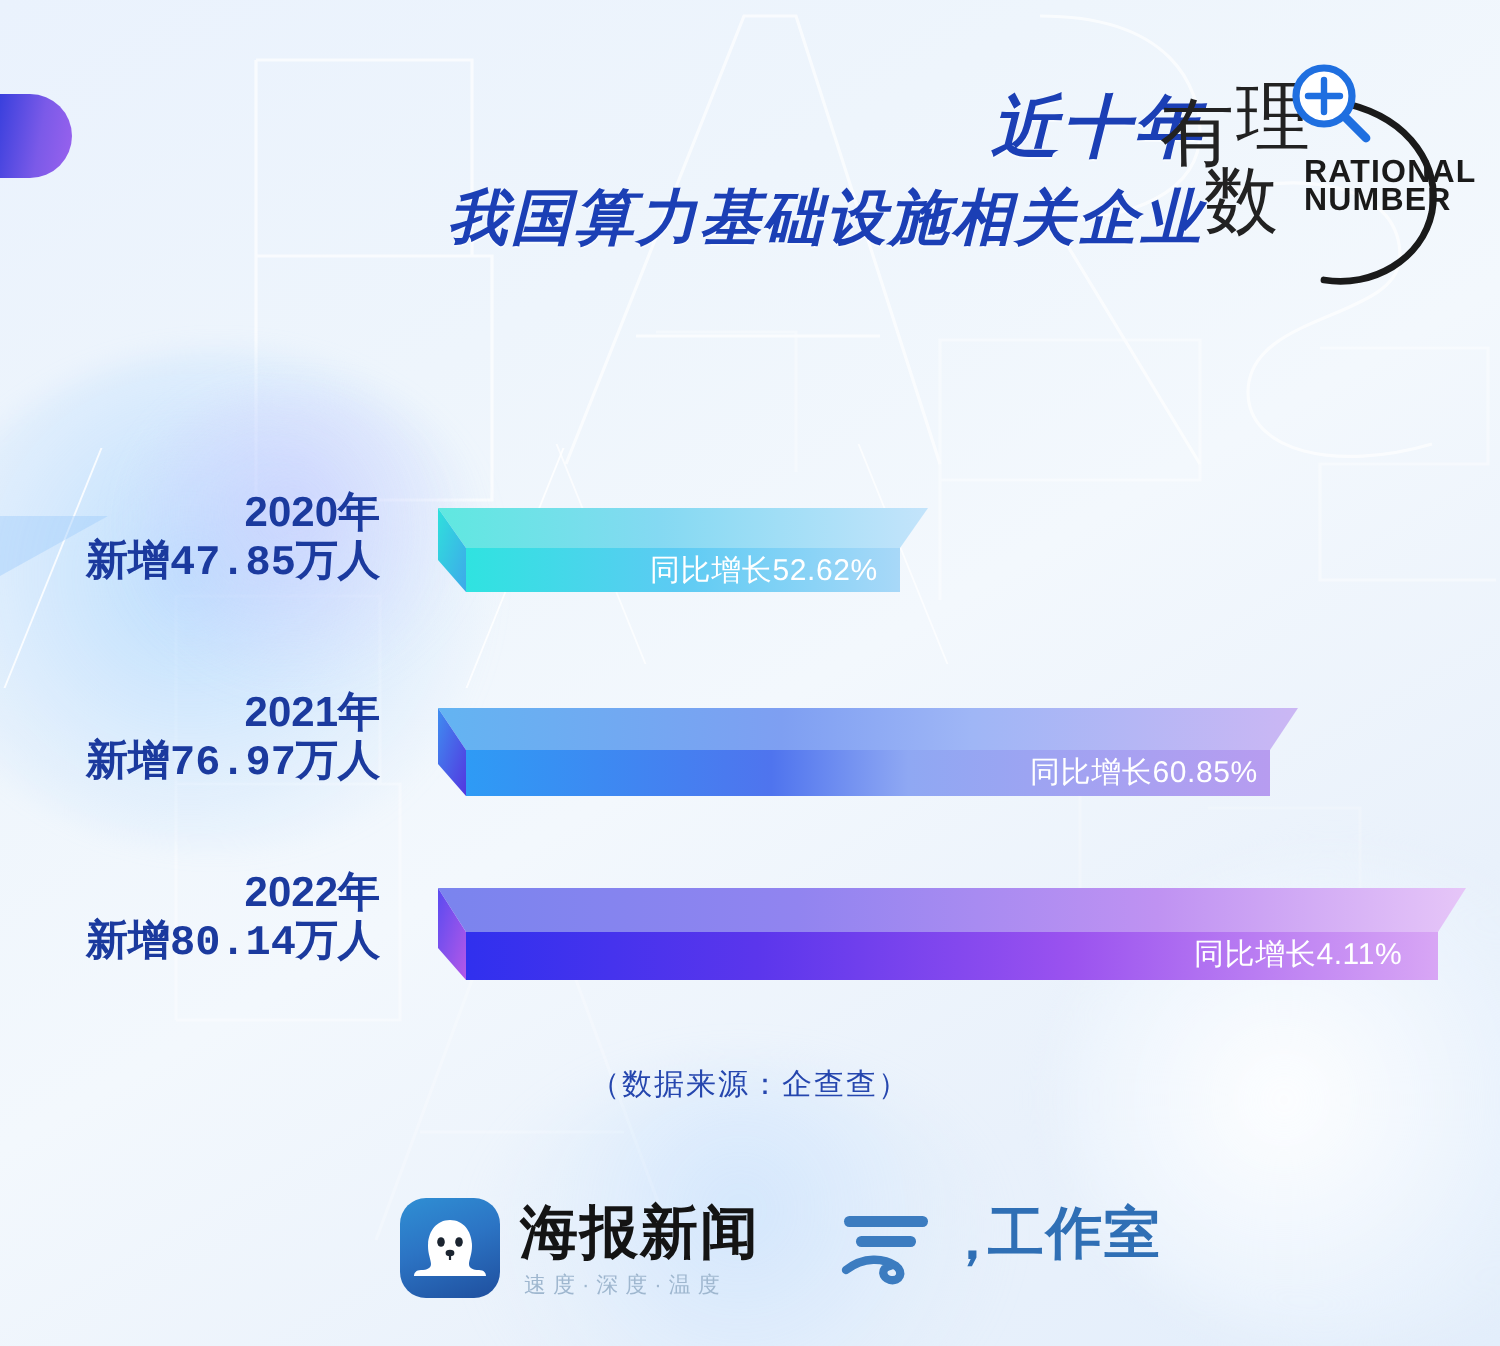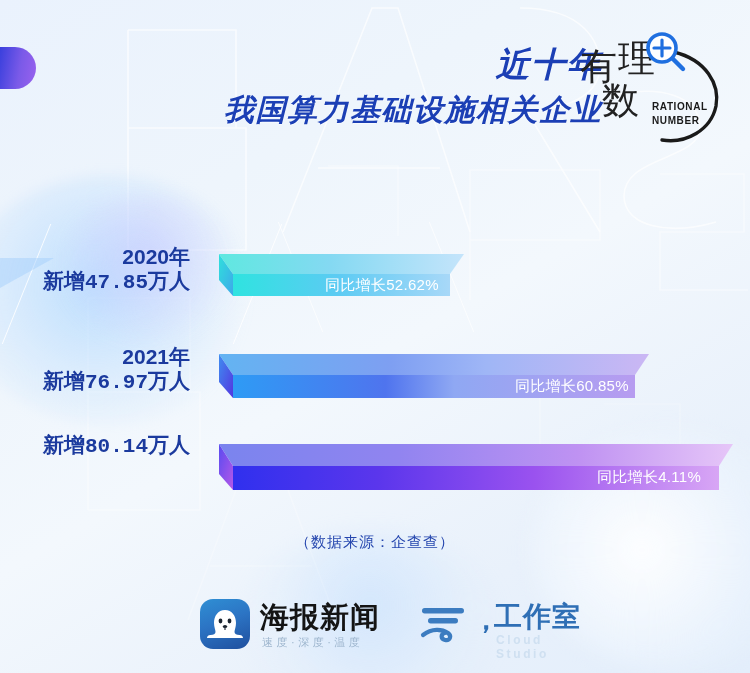--- a/index.html
+++ b/index.html
@@ -148,26 +148,25 @@
     font-weight: 500;
     line-height: 1;
   }
   .brand .cn-1 { left: 2px;  top: 22px; }
   .brand .cn-2 { left: 40px; top: 14px; }
   .brand .cn-3 { left: 24px; top: 56px; }
   .brand .en {
     position: absolute;
     left: 74px;
     top: 54px;
-    font-size: 10px;
+    font-size: 16px;
     font-weight: bold;
     color: #1a1a1a;
     letter-spacing: .6px;
     line-height: 14px;
-    margin-top: 20px;
   }
 
   
   .chart {
     position: absolute;
     left: 0;
     top: 240px;
     width: 750px;
     height: 270px;
     padding-left: 13px;
@@ -408,20 +407,21 @@
           <polygon points="14,4 444,4 430,25 28,25" fill="url(#g2top)"></polygon>
           <polygon points="14,4 28,25 28,48 14,32" fill="url(#g2side)"></polygon>
           <polygon points="28,25 430,25 430,48 28,48" fill="url(#g2front)"></polygon>
         </svg>
         <span class="bar-text" style="left:310px; top:27px;">同比增长60.85%</span>
       </div>
     </div>
 
     <div class="row" style="top:190px;">
       <div class="row-label" style="top:4px;">
+        <span class="yr">2022年</span>
         <span class="num">新增80.14万人</span>
       </div>
       <div class="bar-wrap" style="top:10px;">
         <svg width="545" height="62" viewBox="0 0 545 62">
           <defs>
             <linearGradient id="g3top" x1="0" y1="0" x2="1" y2="0">
               <stop offset="0%" stop-color="#7a84ee"></stop>
               <stop offset="35%" stop-color="#9184f0"></stop>
               <stop offset="70%" stop-color="#bf92f2"></stop>
               <stop offset="100%" stop-color="#e6c6f8"></stop>
@@ -467,17 +467,16 @@
     </div>
 
     <div class="logo-cloud">
       <svg style="position:absolute;left:0;top:6px;" width="50" height="42" viewBox="0 0 50 42">
         <rect x="4" y="5" width="42" height="5.5" rx="2.7" fill="#3c7cc0"></rect>
         <rect x="10" y="15" width="30" height="5.5" rx="2.7" fill="#3c7cc0"></rect>
         <path d="M5 32 C14 25 24 26 30 30 C34 33 32 38 27 37 C23 36 22 31 27 30" fill="none" stroke="#3c7cc0" stroke-width="4.2" stroke-linecap="round"></path>
       </svg>
       <div class="cloud-comma">，</div>
       <div class="cloud-word">工作室</div>
-      <div class="cloud-en">Cloud Studio</div>
     </div>
   </div>
 
 </div>
 
 </body></html>

